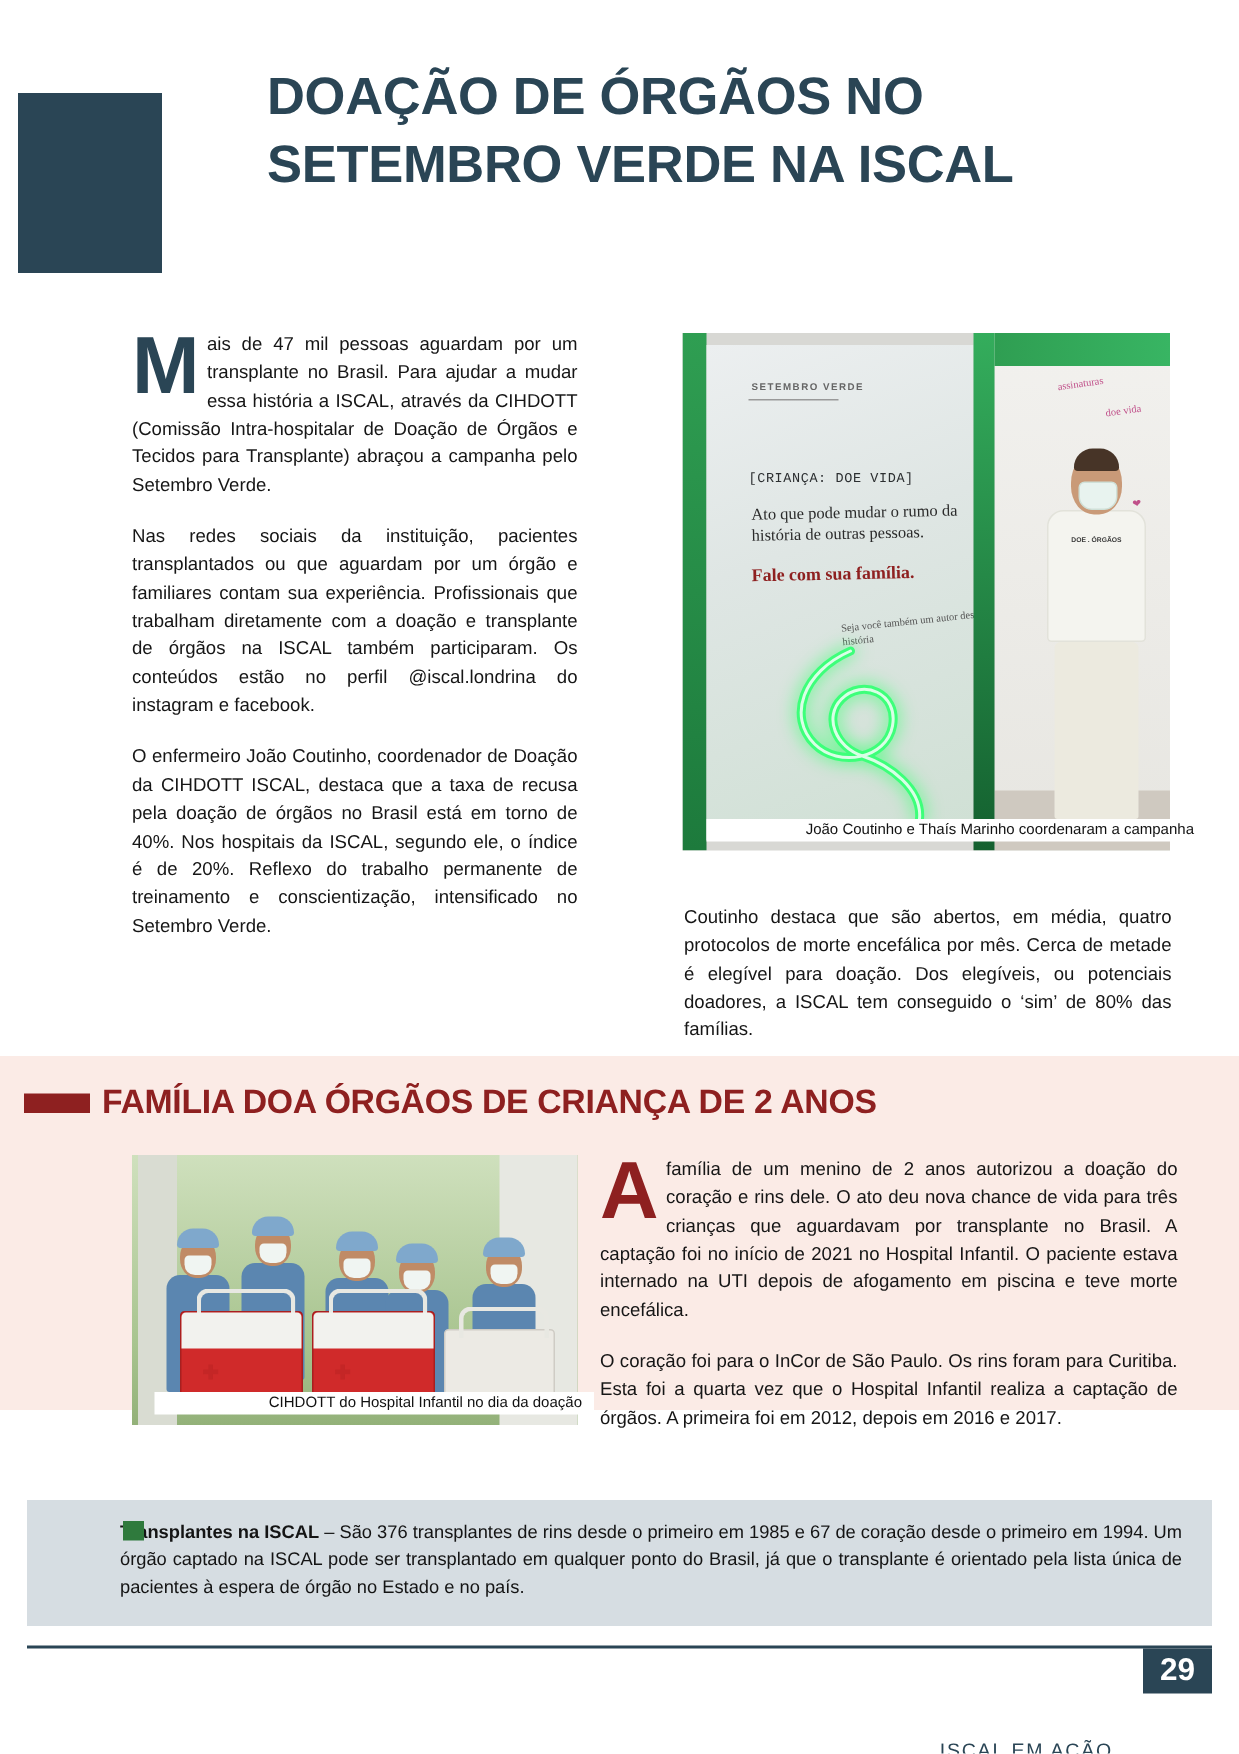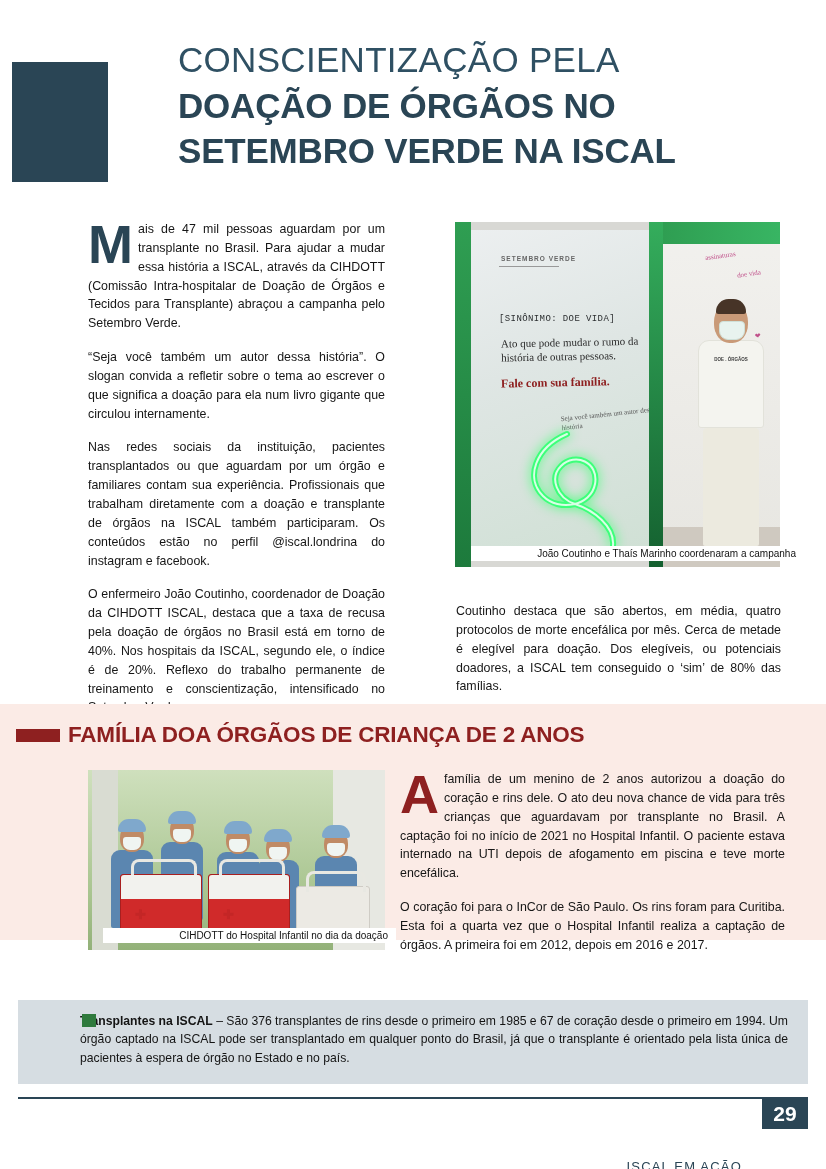--- a/index.html
+++ b/index.html
@@ -352,49 +352,47 @@
     text-align: center;
     line-height: 30px;
   }
 </style>
 </head>
 <body>
 
 <div id="header-block"></div>
 
 <div id="title-area">
-  <div class="title-line-1">CONSCIENTIZAÇÃO PELA</div>
   <div class="title-line-2">DOAÇÃO DE ÓRGÃOS NO</div>
   <div class="title-line-3">SETEMBRO VERDE NA ISCAL</div>
 </div>
 
 <div id="col-left">
   <p class="body-p dropcap-para">
     <span class="dropcap">M</span><span>ais de 47 mil pessoas aguardam por um transplante no Brasil.  Para ajudar a mudar essa história a ISCAL, através da CIHDOTT (Comissão Intra-hospitalar de Doação de Órgãos e Tecidos para Transplante)  abraçou a campanha pelo Setembro Verde.</span>
   </p>
-  <p class="body-p">“Seja você também um autor dessa história”. O slogan convida a refletir sobre o tema ao escrever o que significa a doação para ela num livro gigante que circulou internamente.</p>
   <p class="body-p">Nas redes sociais da instituição,  pacientes transplantados ou que aguardam por um órgão e familiares contam sua experiência. Profissionais que trabalham diretamente com a doação e transplante de órgãos na ISCAL também participaram. Os conteúdos estão no perfil @iscal.londrina do instagram e facebook.</p>
   <p class="body-p">O enfermeiro João Coutinho, coordenador de Doação da CIHDOTT ISCAL, destaca que a taxa de recusa pela doação de órgãos no Brasil está em torno de 40%. Nos hospitais da ISCAL, segundo ele, o índice é de 20%. Reflexo do trabalho permanente de treinamento e conscientização, intensificado no Setembro Verde.</p>
 </div>
 
 <div id="photo1">
   <div class="p1-back"></div>
   <div class="p1-backtop"></div>
   <div class="p1-floor"></div>
 
   <div class="scribble" style="left:250px;top:30px;">assinaturas</div>
   <div class="scribble" style="left:282px;top:48px;">doe vida</div>
   <div class="scribble" style="left:300px;top:110px;">❤</div>
   <div class="scribble" style="left:286px;top:135px;font-size:18px;">✎</div>
 
   <div class="p1-wallL"></div>
   <div class="p1-panel">
     <div class="p1-setembro">SETEMBRO VERDE</div>
     <div class="p1-rule"></div>
-    <div class="p1-sin">[SINÔNIMO: DOE VIDA]</div>
+    <div class="p1-sin">[CRIANÇA: DOE VIDA]</div>
     <div class="p1-ato">Ato que pode mudar o rumo da história de outras pessoas.</div>
     <div class="p1-fale">Fale com sua família.</div>
     <div class="p1-seja">Seja você também um autor desta história</div>
     <svg class="p1-ribbon p1-glow" viewBox="0 0 120 125">
       <path d="M58 8 C26 22 16 52 34 70 C50 86 82 80 86 58 C90 36 66 26 52 40 C40 52 48 72 66 78 C84 84 106 100 104 120" fill="none" stroke="#3dff7a" stroke-width="6" stroke-linecap="round"></path>
       <path d="M58 8 C26 22 16 52 34 70 C50 86 82 80 86 58 C90 36 66 26 52 40 C40 52 48 72 66 78 C84 84 106 100 104 120" fill="none" stroke="#d9ffe6" stroke-width="2" stroke-linecap="round"></path>
     </svg>
   </div>
   <div class="p1-panel-edge"></div>
 

